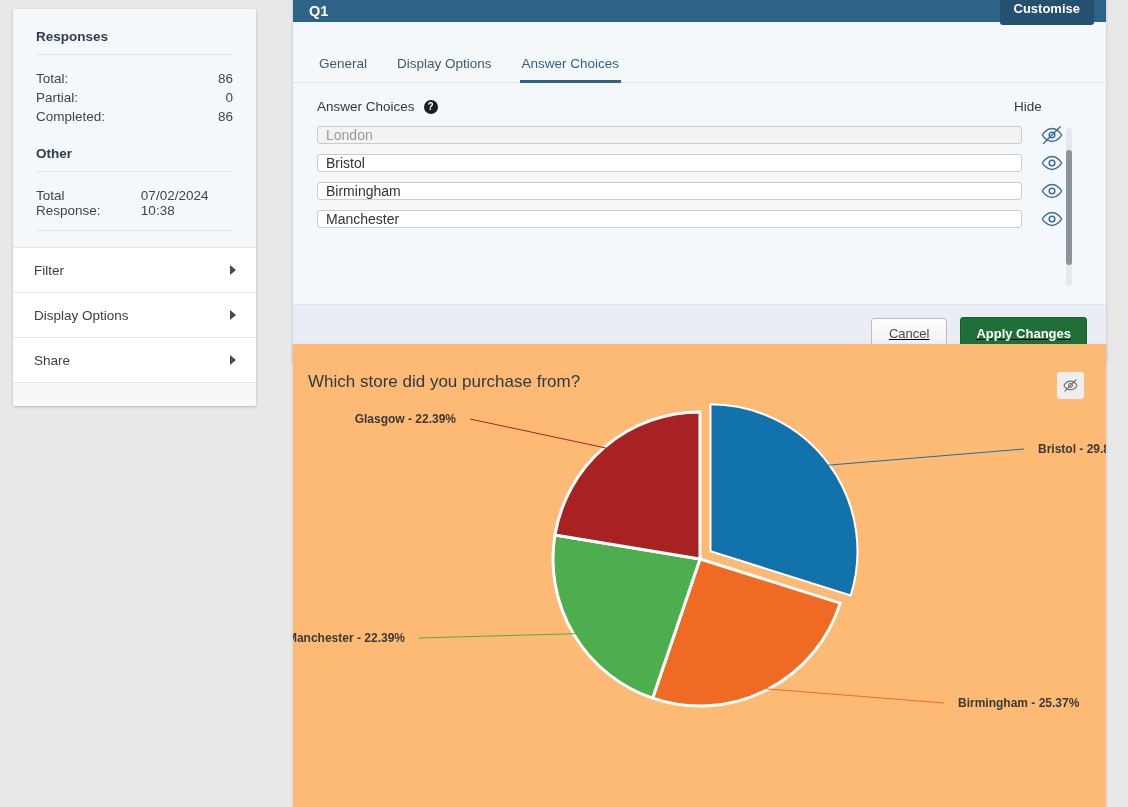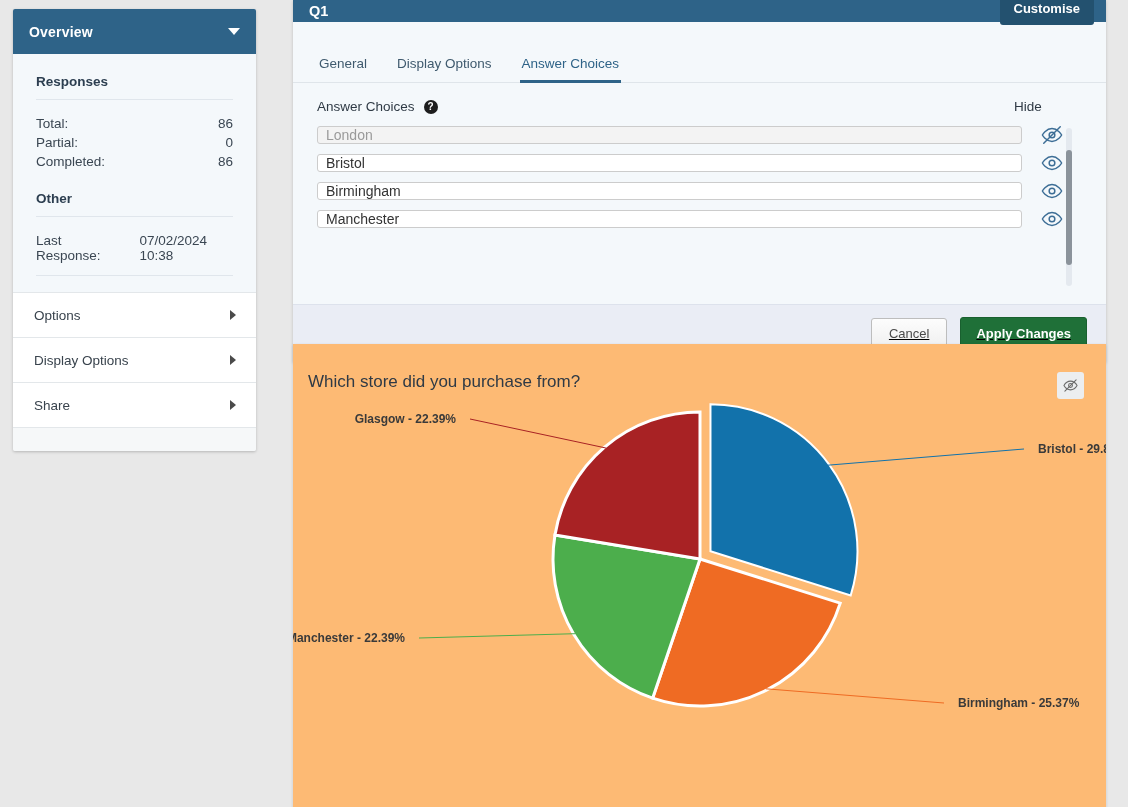--- a/index.html
+++ b/index.html
@@ -154,52 +154,48 @@
   }
   .chart-svg-wrap { position: relative; }
   .pie-label { font-size: 12px; font-weight: bold; fill: #3a3a3a; font-family: "Liberation Sans", sans-serif; }
 </style>
 </head>
 <body>
 
 <div id="root">
 
   <div class="sidebar">
-    <div class="sb-header">
-      <span class="sb-header-title">Overview</span>
-      <span class="caret-down"></span>
-    </div>
     <div class="sb-body">
       <div class="sb-sect-title">Responses</div>
       <div class="sb-rule"></div>
       <div class="sb-rows">
         <div class="sb-row">
           <span class="lbl">Total:</span>
           <span class="val">86</span>
         </div>
         <div class="sb-row">
           <span class="lbl">Partial:</span>
           <span class="val">0</span>
         </div>
         <div class="sb-row">
           <span class="lbl">Completed:</span>
           <span class="val">86</span>
         </div>
       </div>
       <div class="sb-sect-title" style="margin-top:20px">Other</div>
       <div class="sb-rule"></div>
       <div class="sb-other-row">
-        <span class="lbl">Last Response:</span>
+        <span class="lbl">Total Response:</span>
         <span class="val">07/02/2024 10:38</span>
       </div>
       <div class="sb-bottom-rule"></div>
     </div>
 
     <div class="sb-item">
-      <span>Options</span>
+      <span>Filter</span>
       <span class="caret-right"></span>
     </div>
     <div class="sb-item">
       <span>Display Options</span>
       <span class="caret-right"></span>
     </div>
     <div class="sb-item">
       <span>Share</span>
       <span class="caret-right"></span>
     </div>

